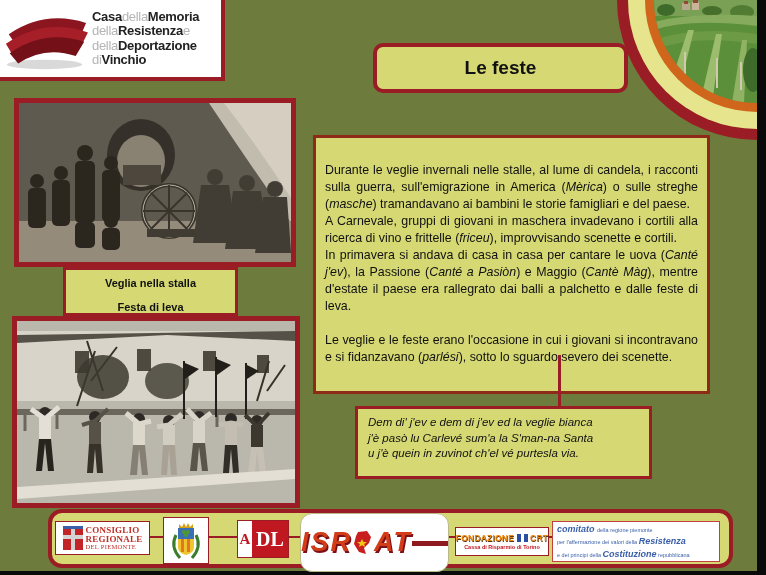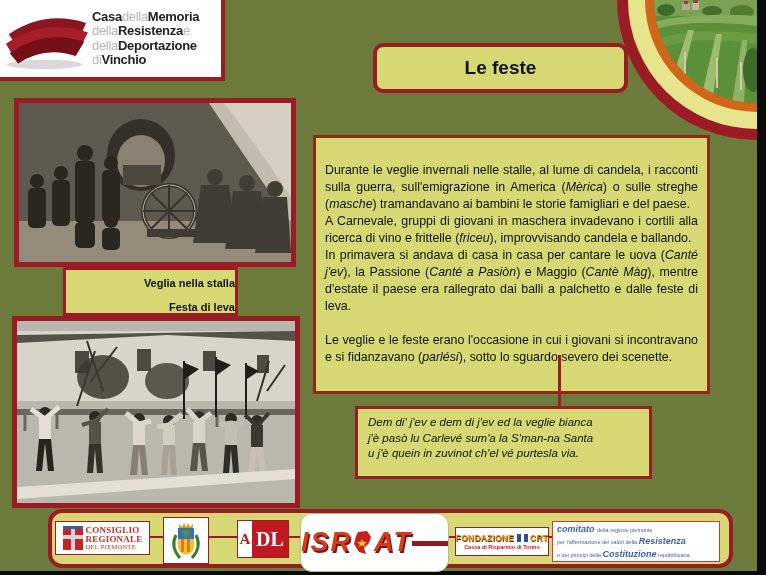--- a/index.html
+++ b/index.html
@@ -35,21 +35,21 @@
   #title-box span{font-weight:bold;font-size:19px;color:#111;}
 
   
   .photo{border:5px solid #9a1c24;background:#777;}
   #photo1{left:14px;top:98px;width:272px;height:159px;}
   #photo2{left:12px;top:316px;width:278px;height:182px;}
   .photo svg{display:block;}
 
   
   #caption-box{left:63px;top:267px;width:169px;height:43px;background:#d6d973;
-               border:3px solid #9a1c24;text-align:right;}
+               border:3px solid #9a1c24;text-align:center;}
   #caption-box div{font-weight:bold;font-size:11px;color:#111;}
   #caption1{margin-top:7px;}
   #caption2{margin-top:12px;}
 
   
   #textbox{left:313px;top:135px;width:373px;height:205px;background:#d6d973;
            border:3px solid #8e2b18;padding:24px 9px;color:#111;}
   #textbox p{margin:0;font-size:12.4px;line-height:17px;text-align:justify;}
   #block2{margin-top:17px;}
   .it{font-style:italic;}
@@ -262,21 +262,21 @@
           </g>
       </g>
       <path d="M0,166 L278,148 L278,158 L0,178 Z" fill="#efece3"></path>
       <rect width="278" height="182" fill="#5a4a30" opacity="0.08"></rect>
     </svg>
   </div>
 
   <div class="abs" id="textbox">
     <div id="block1">
         <p><span>Durante le veglie invernali nelle stalle, al lume di candela, i racconti sulla guerra, sull'emigrazione in America (</span><span class="it">Mèrica</span><span>) o sulle streghe (</span><span class="it">masche</span><span>) tramandavano ai bambini le storie famigliari e del paese.</span></p>
-        <p><span>A Carnevale, gruppi di giovani in maschera invadevano i cortili alla ricerca di vino e frittelle (</span><span class="it">friceu</span><span>), improvvisando candela e ballando.</span></p>
+        <p><span>A Carnevale, gruppi di giovani in maschera invadevano i cortili alla ricerca di vino e frittelle (</span><span class="it">friceu</span><span>), improvvisando scenette e cortili.</span></p>
         <p><span>In primavera si andava di casa in casa per cantare le uova (</span><span class="it">Canté j'ev</span><span>), la Passione (</span><span class="it">Canté a Pasiòn</span><span>) e Maggio (</span><span class="it">Cantè Màg</span><span>), mentre d'estate il paese era rallegrato dai balli a palchetto e dalle feste di leva.</span></p>
       </div>
     <div id="block2">
         <p><span>Le veglie e le feste erano l'occasione in cui i giovani si incontravano e si fidanzavano (</span><span class="it">parlési</span><span>), sotto lo sguardo severo dei scenette.</span></p>
       </div>
   </div>
 
   <div class="abs" id="connector"></div>
   <div class="abs" id="quote-box">
       <div>Dem di' j'ev e dem di j'ev ed la veglie bianca</div>

